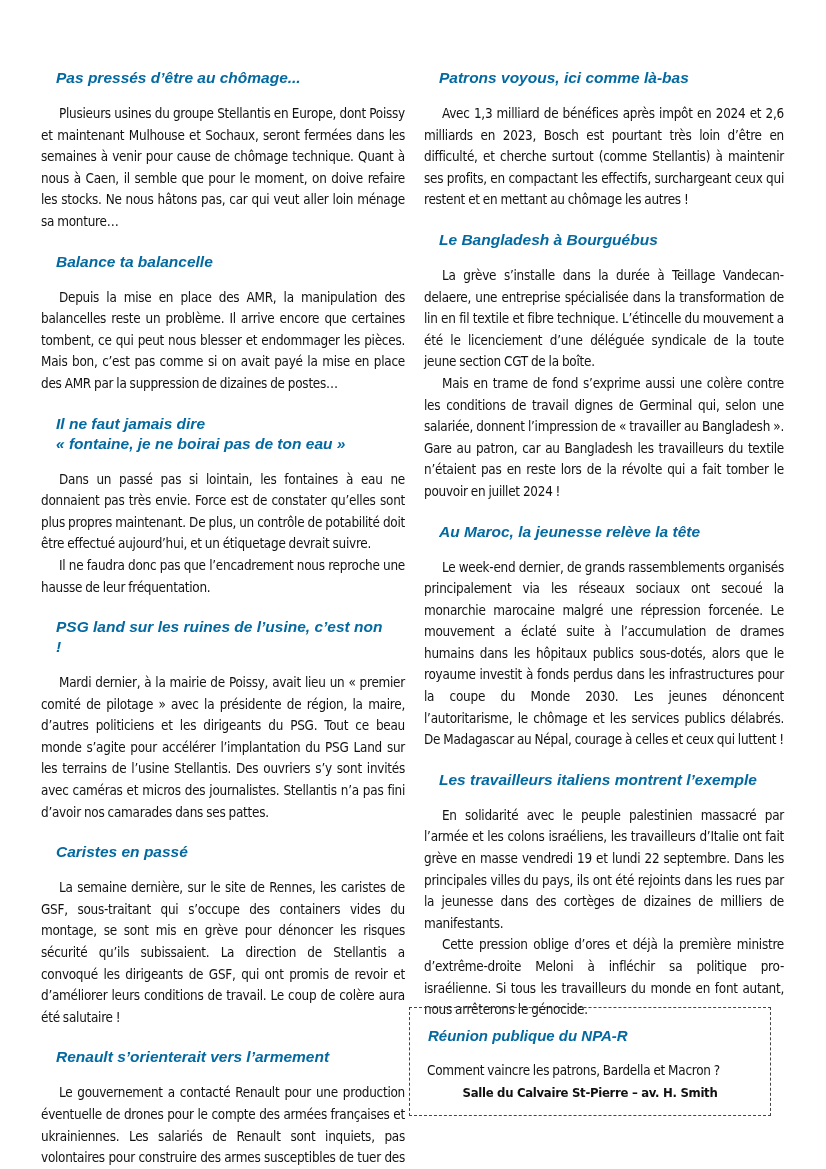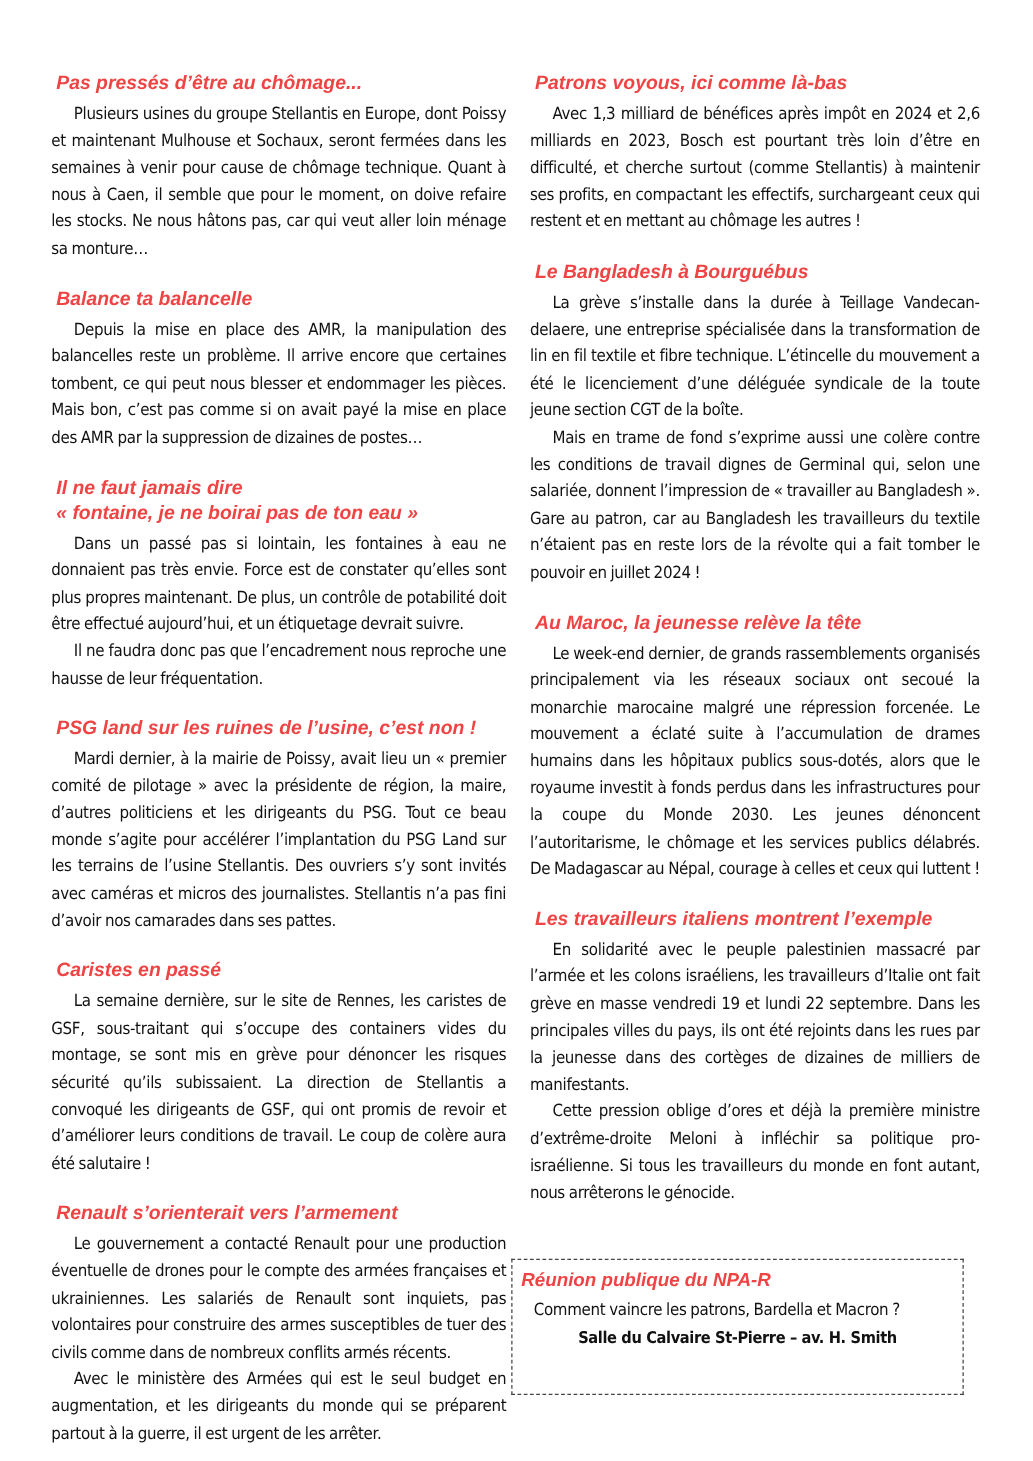--- a/index.html
+++ b/index.html
@@ -4,21 +4,21 @@
 <style>
   html, body { margin: 0; padding: 0; background: #ffffff; }
   body { width: 826px; height: 1169px; position: relative; overflow: hidden; color: #111; }
   .col { position: absolute; top: 53px; }
   .col-left { left: 41px; width: 364px; }
   .col-right { left: 424px; width: 360px; }
   .article { margin: 0 0 19px 0; }
   .headline {
     font-family: "Liberation Sans", sans-serif;
     font-weight: bold; font-style: italic;
-    font-size: 15.5px; line-height: 20px; margin: 4px; color: #ef4444;
+    font-size: 15.5px; line-height: 20px; margin: 15px; color: #0369a1;
   }
   .para {
     font-family: "DejaVu Sans Condensed", "DejaVu Sans", sans-serif;
     font-stretch: condensed;
     font-size: 13.4px; line-height: 21.6px;
     text-align: justify; text-indent: 18px; margin: 0;
     letter-spacing: -0.25px; word-spacing: -0.5px;
     hyphens: manual;
   }
   .box {

